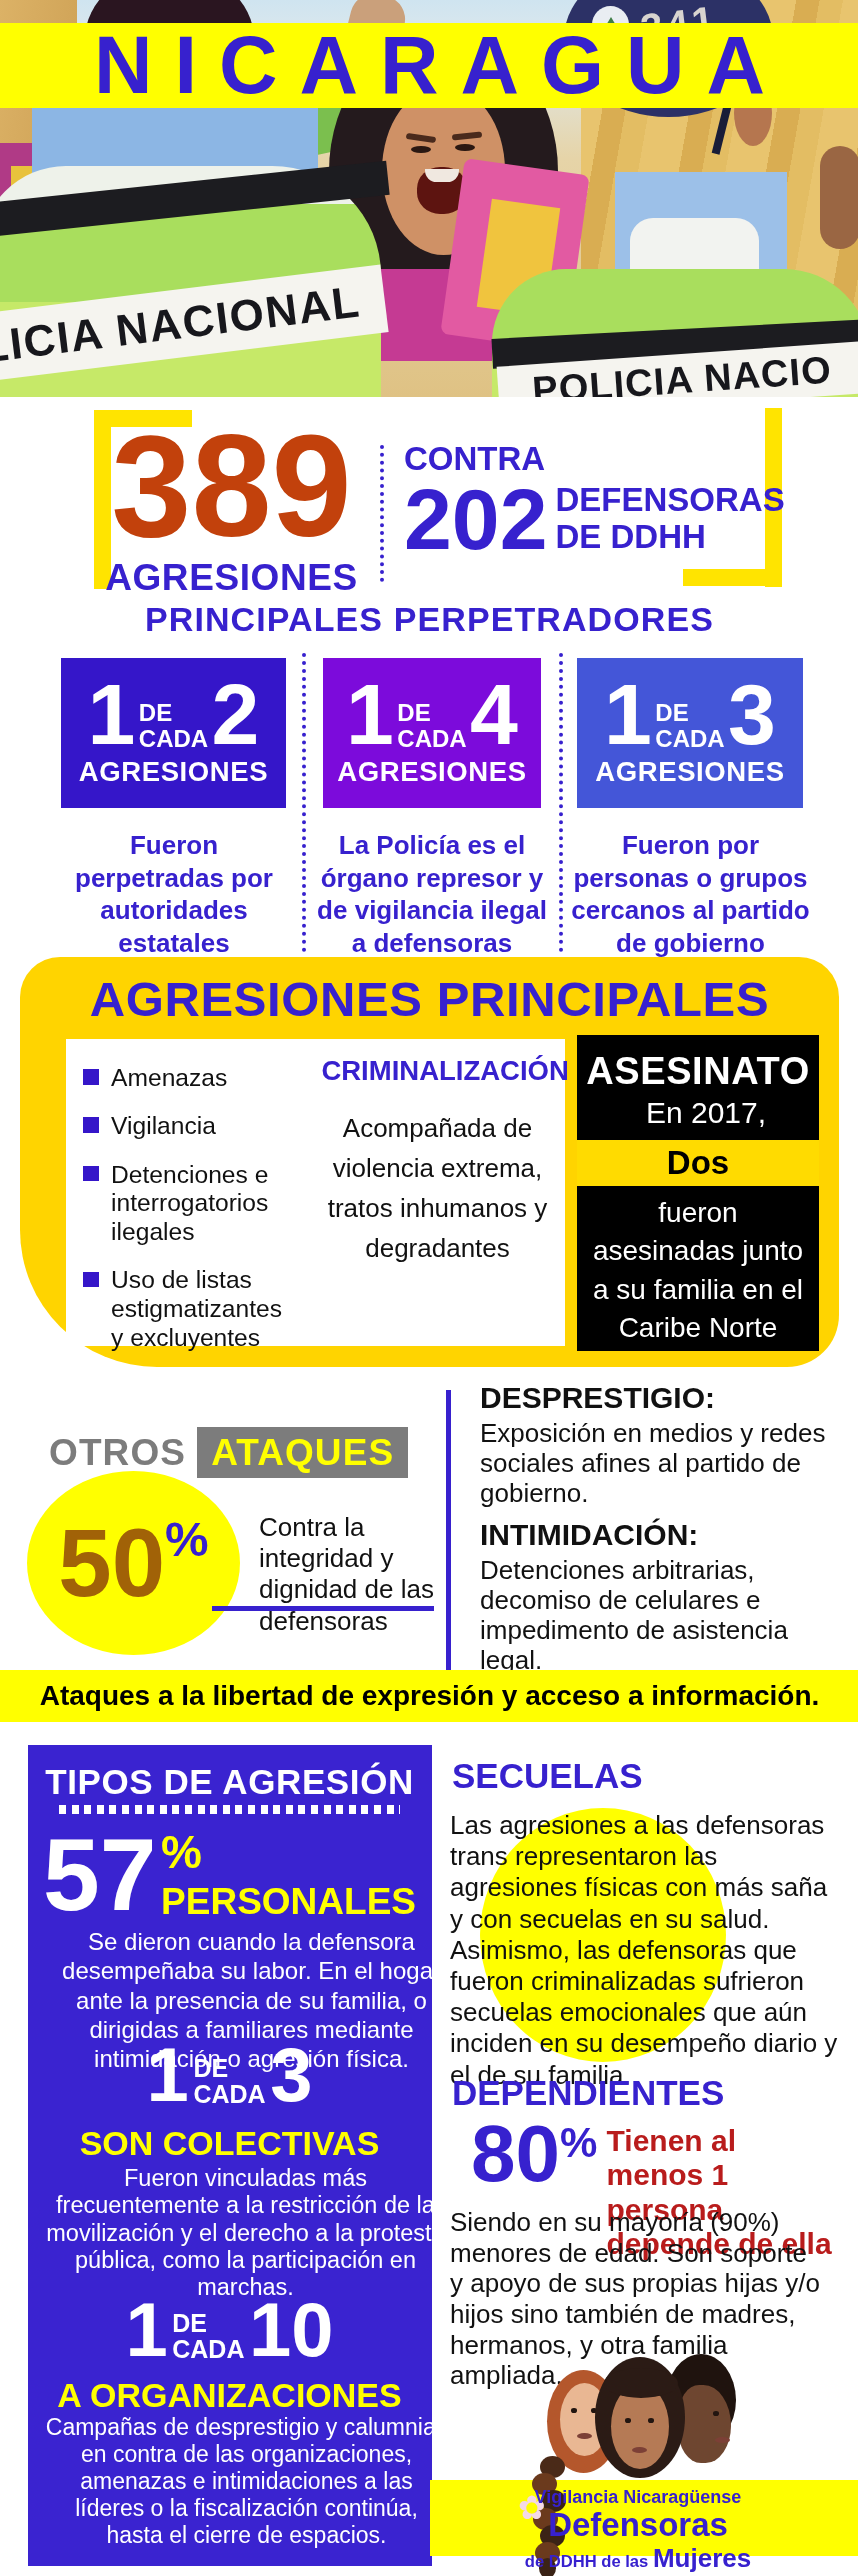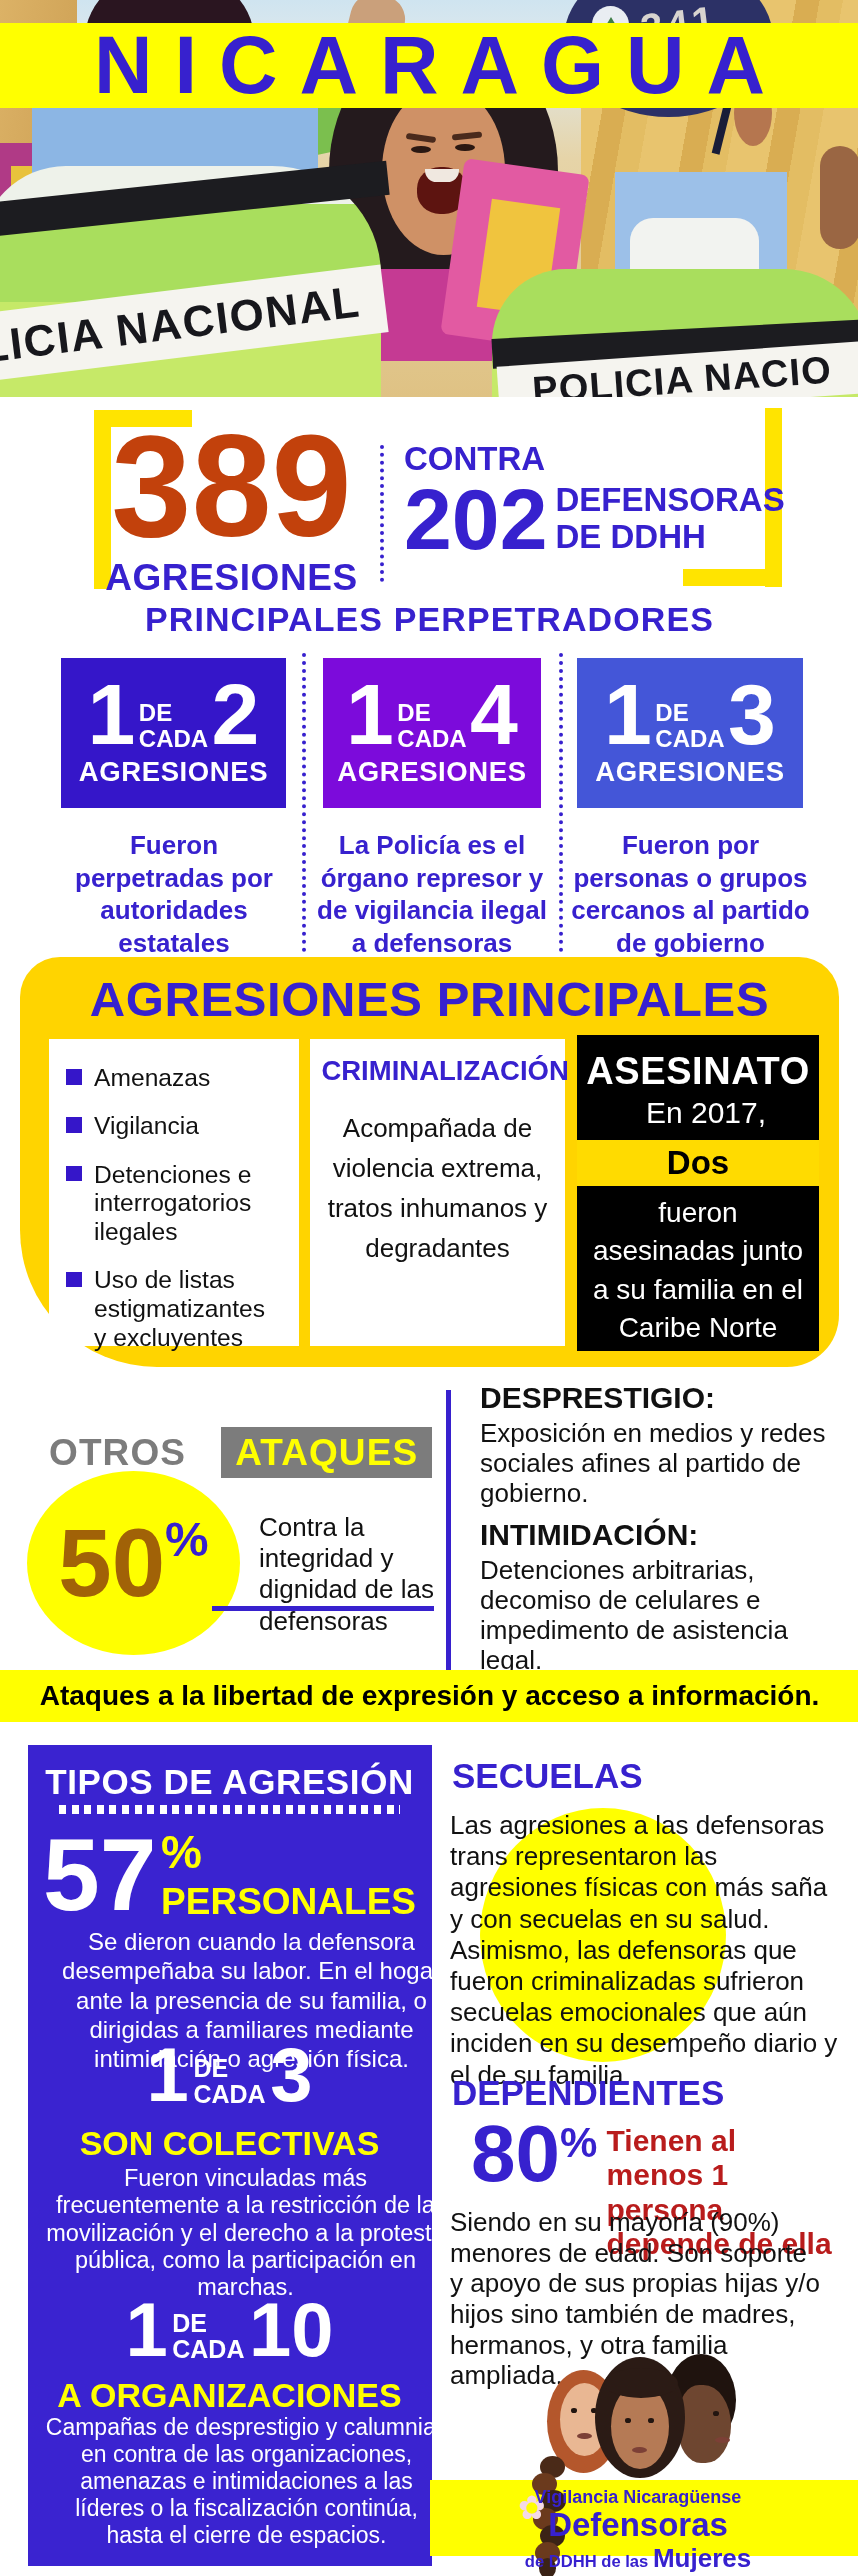--- a/index.html
+++ b/index.html
@@ -89,39 +89,39 @@
   .ratio-mid div{font-size:24px;font-weight:bold;line-height:1.05;}
   .ratio-label{font-size:27.5px;font-weight:bold;margin-top:5.7px;letter-spacing:0.6px;}
   .box-caption{position:absolute;top:829px;font-size:26px;font-weight:bold;color:#3721CE;
       text-align:center;line-height:1.25;}
 
   
   #gold{left:20px;top:957px;width:819px;height:410px;background:#FFD400;
       border-radius:40px 40px 52px 137px;}
   #gold-heading{left:20px;top:971px;width:819px;text-align:center;font-size:49px;font-weight:bold;
       color:#3721CE;letter-spacing:0.6px;}
-  #card-bullets{left:49px;top:1039px;width:250px;height:307px;background:#fff;box-sizing:border-box;
+  #card-bullets{left:66px;top:1039px;width:250px;height:307px;background:#fff;box-sizing:border-box;
       padding:25px 15px 0 17px;display:flex;flex-direction:column;gap:19.5px;}
   .bullet-item{display:flex;}
   .bullet-sq{flex:0 0 15.5px;width:15.5px;height:15.5px;background:#3516C9;margin-top:5.2px;margin-right:12.6px;}
   .bullet-txt{font-size:24.6px;color:#111;line-height:1.17;}
   #card-crim{left:310px;top:1039px;width:255px;height:307px;background:#fff;box-sizing:border-box;
       padding:16px 11.4px;text-align:center;}
   #crim-title{font-size:27.5px;font-weight:bold;color:#3721CE;}
   #crim-text{margin-top:20.6px;font-size:26px;color:#111;line-height:1.55;}
   #card-asesinato{left:577px;top:1035px;width:242px;height:316px;background:#000;color:#fff;
       text-align:center;box-sizing:border-box;padding-top:15px;}
   #ases-title{font-size:38px;font-weight:bold;letter-spacing:0.6px;}
   #ases-line1{font-size:30px;margin-top:3.4px;padding-left:16px;}
   #ases-highlight{margin-top:9.2px;height:46px;background:#FFDB00;color:#000;font-size:33px;font-weight:bold;
       line-height:46px;}
   #ases-rest{margin:8px auto 0;width:223px;font-size:28px;line-height:1.38;}
 
   
-  #otros-heading{left:49px;top:1427px;display:flex;align-items:center;gap:24px;}
+  #otros-heading{left:49px;top:1427px;display:flex;align-items:center;}
   #otros-word{font-size:37px;font-weight:bold;color:#7C7C7C;letter-spacing:1.1px;}
   #ataques-box{margin-left:11.4px;background:#7C7C7C;padding:4.6px 13.7px;}
   #ataques-word{font-size:37px;font-weight:bold;color:#FFFF00;letter-spacing:1.1px;margin-top:12px;}
   #circle50{left:27px;top:1471px;width:213px;height:184px;background:#FFFF00;border-radius:50%;
       display:flex;align-items:center;justify-content:center;}
   #circle50 .n{font-size:96px;font-weight:bold;color:#a16207;line-height:1;}
   #circle50 .p{font-size:49px;font-weight:bold;color:#3721CE;position:relative;top:-24px;}
   #otros-caption{left:259px;top:1512px;width:189px;font-size:26px;color:#111;line-height:1.2;}
   #otros-hline{left:212px;top:1606px;width:222px;height:5.2px;background:#3721CE;}
   #otros-vline{left:446px;top:1390px;width:5.2px;height:296px;background:#3721CE;}

